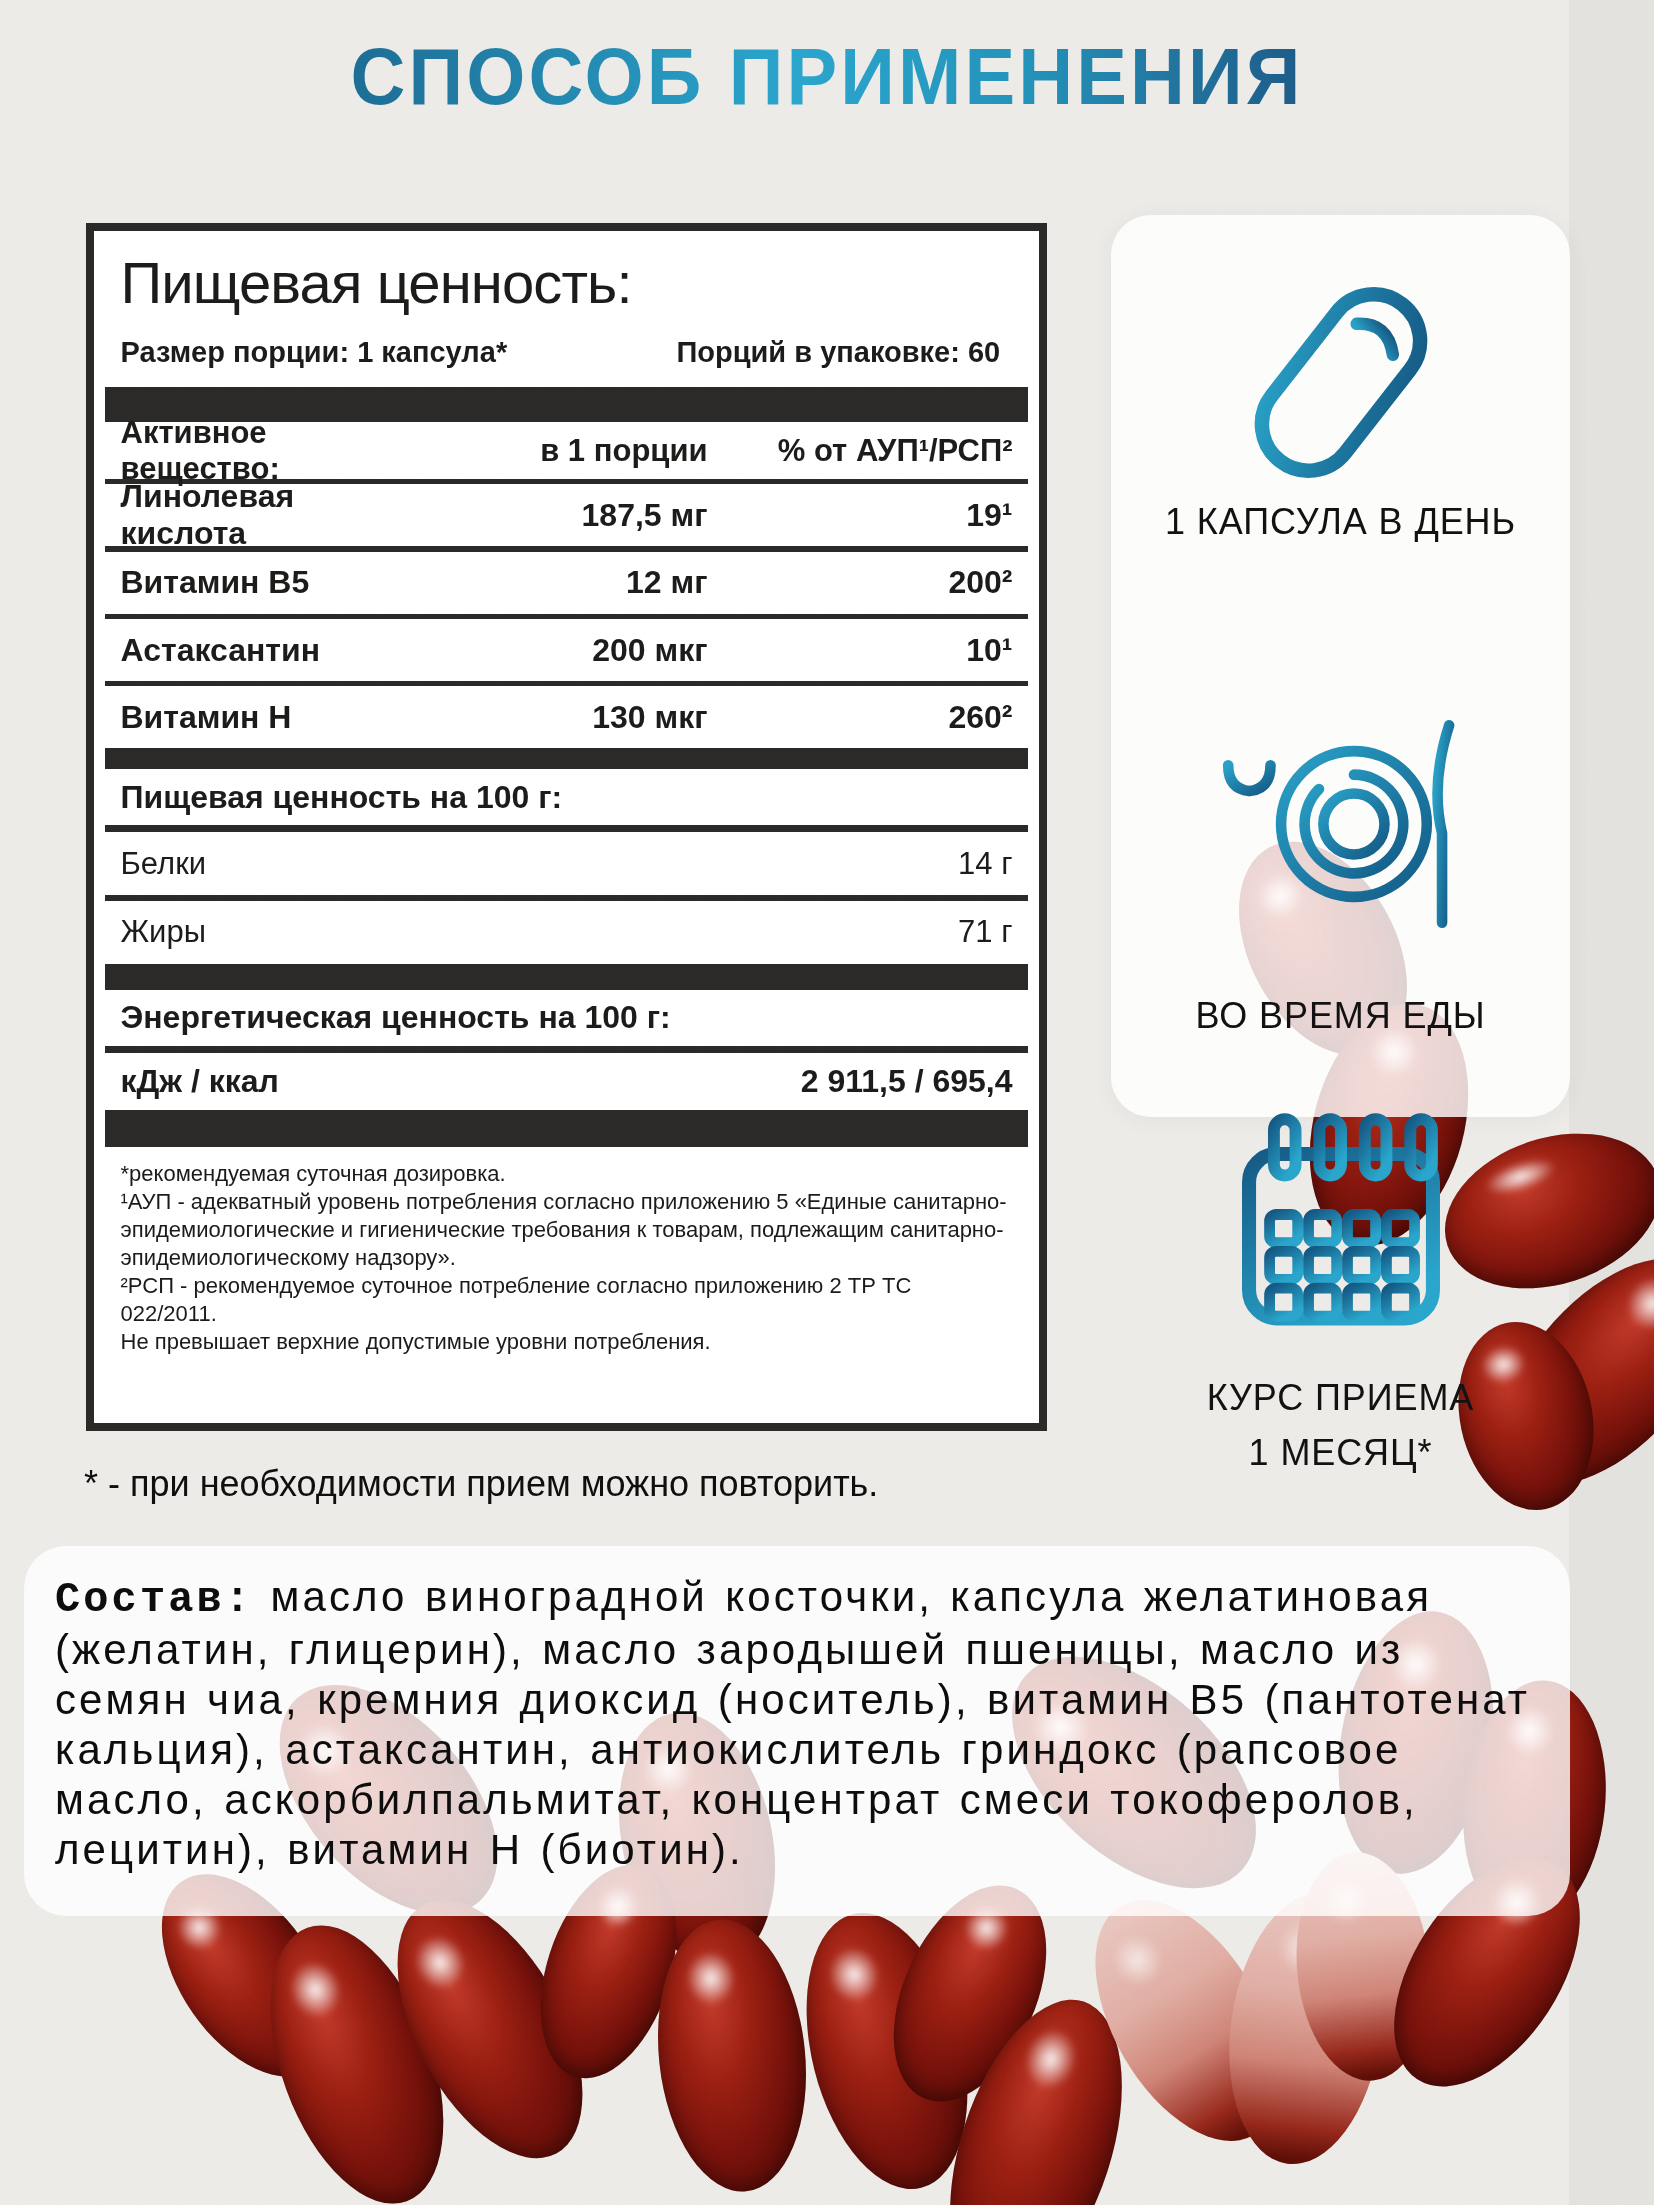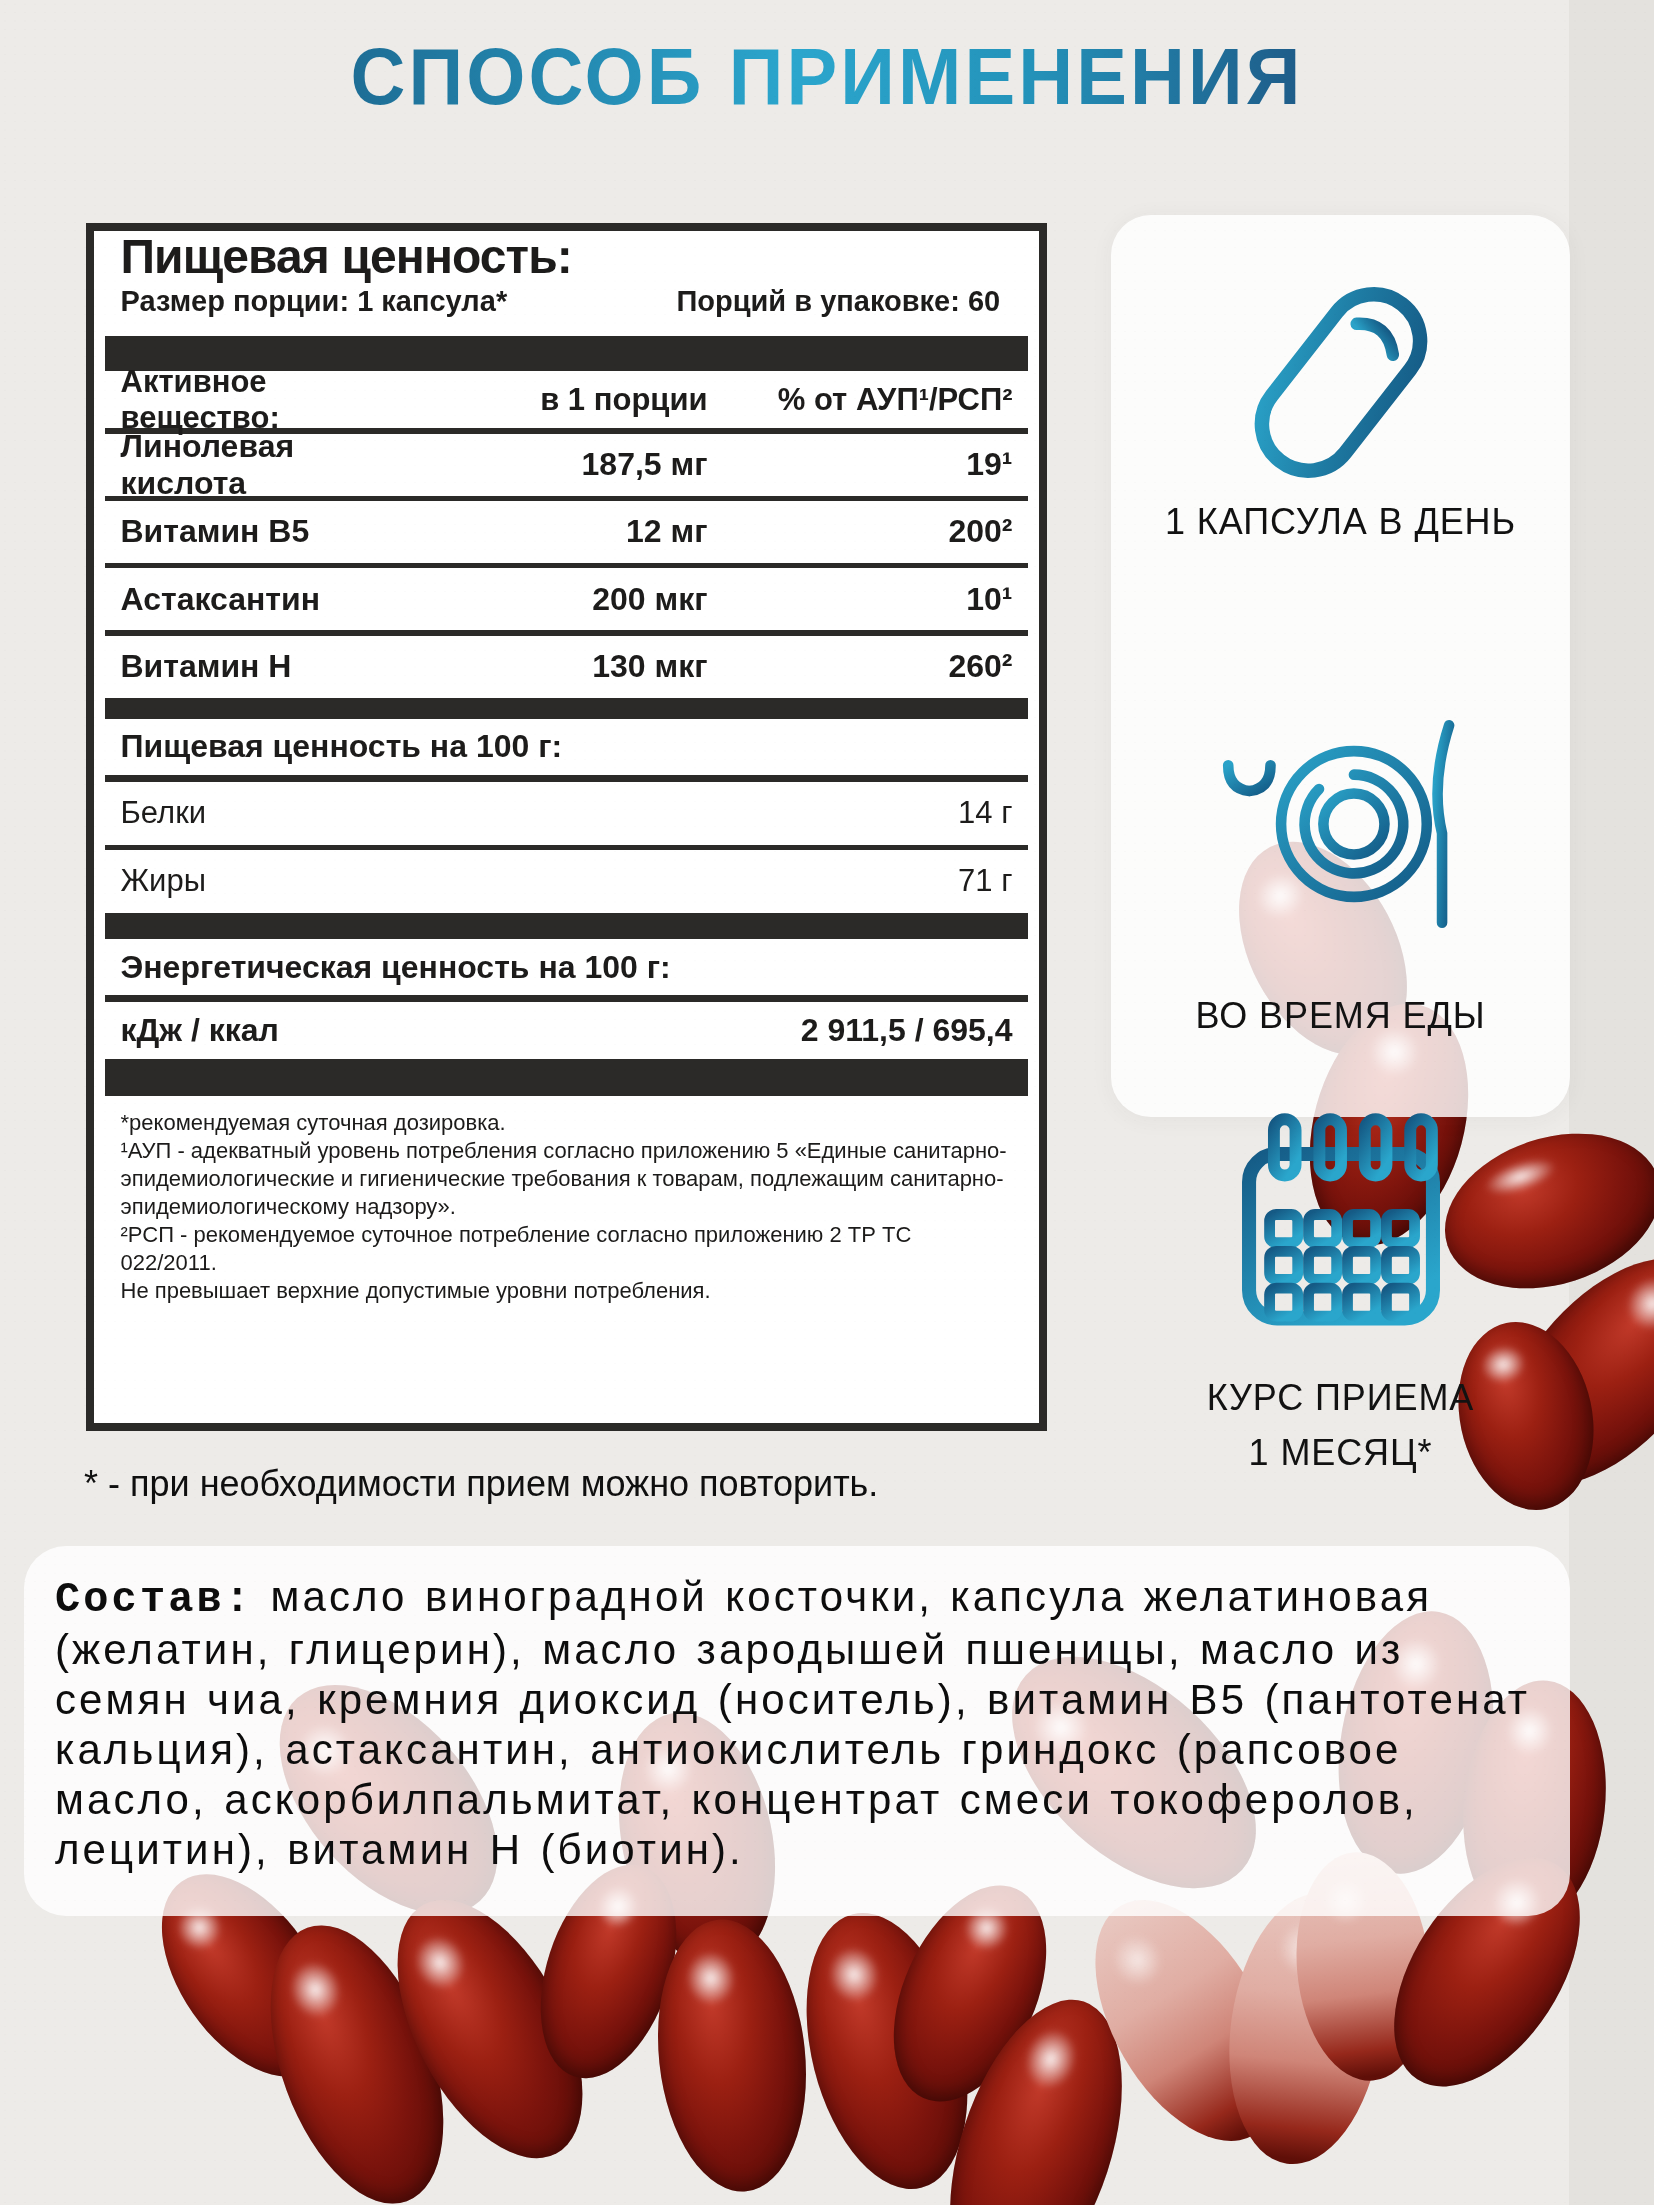--- a/index.html
+++ b/index.html
@@ -27,22 +27,22 @@
   .capsule::after{content:"";position:absolute;left:24%;top:11%;width:34%;height:20%;border-radius:50%;
     background:radial-gradient(ellipse,rgba(255,255,255,.95) 0%,rgba(255,255,255,0) 70%);filter:blur(3.1px);}
   .capsule.pale{background:linear-gradient(178deg,#e9c9c2 0%,#e0ada3 38%,#cf8578 62%,#96281b 86%,#5f0f08 97%);
     box-shadow:none;}
   .capsule.pale::after{opacity:.7;}
 
   
   .nutrition-box{position:absolute;left:86px;top:223px;width:961px;height:1208px;
     background:#ffffff;border:8.8px solid #2b2a28;z-index:10;}
   .nb-inner{padding:0 26.5px;}
-  .nb-title{font-size:48px;font-weight:700;letter-spacing:-0.9px;line-height:1.08;}
-  .nb-serving{margin-top:2px;display:flex;justify-content:space-between;padding-right:12.3px;
+  .nb-title{margin-top:21px;font-size:58px;font-weight:400;letter-spacing:-0.9px;line-height:1.08;}
+  .nb-serving{margin-top:21px;display:flex;justify-content:space-between;padding-right:12.3px;
     font-size:29px;font-weight:700;}
   .bar{height:35px;background:#2b2a28;margin:0 -15.4px;}
   .bar.mt{margin-top:18.5px;}
   .bar.section{height:21px;}
   .bar.mega{height:37px;}
   .sep{height:5.3px;background:#2b2a28;margin:0 -15.4px;}
   .sep.thick{height:7px;}
   .nb-row{display:flex;align-items:center;height:62px;font-size:32px;font-weight:700;}
   .nb-row .c1{flex:1;text-align:left;}
   .nb-row .c2{width:282px;text-align:right;}

